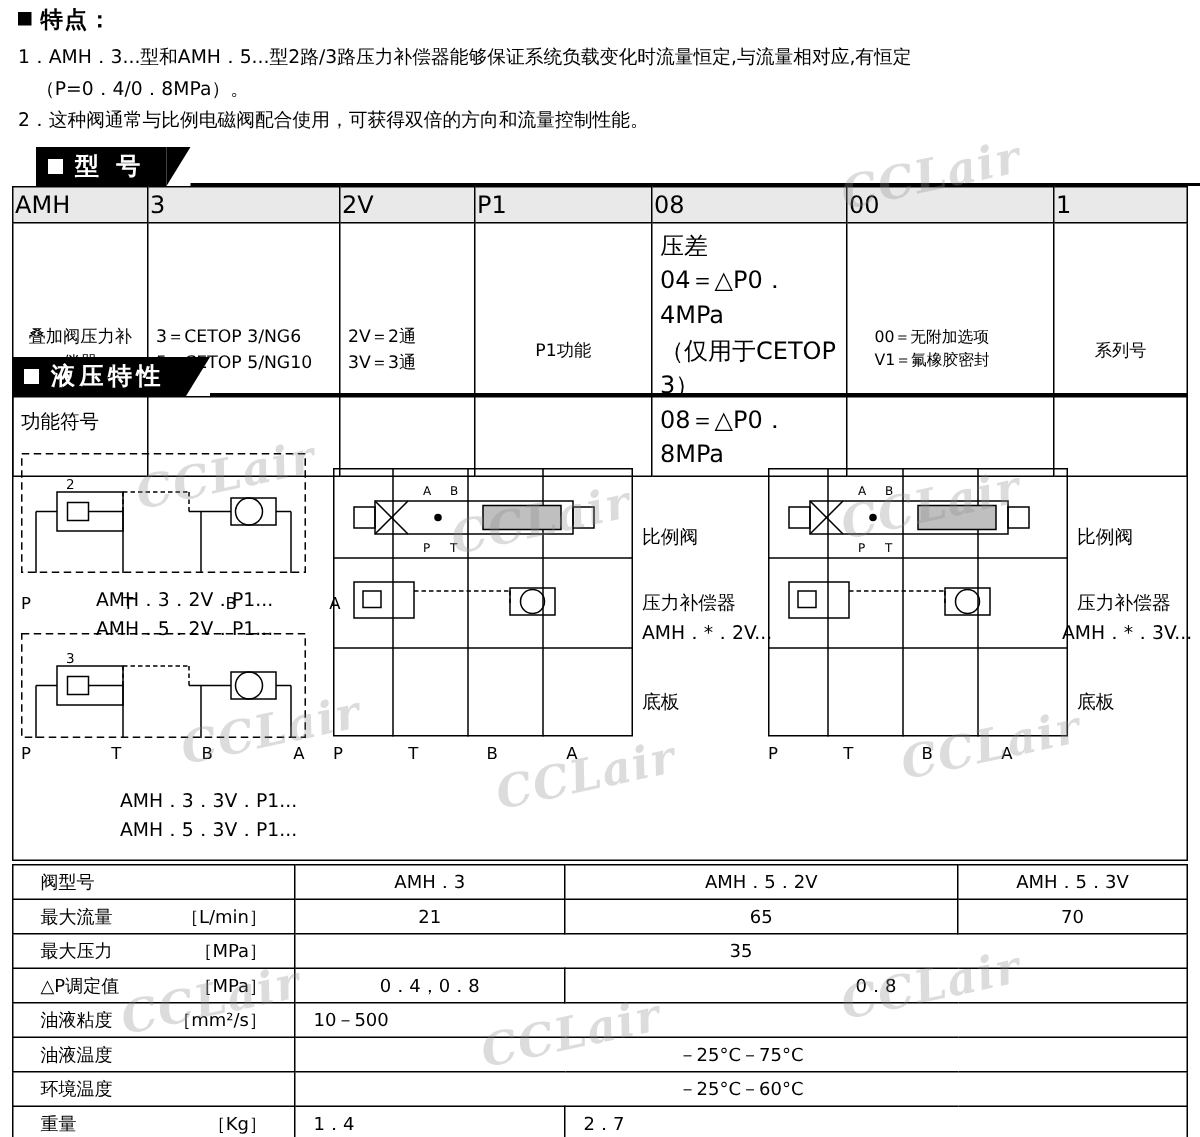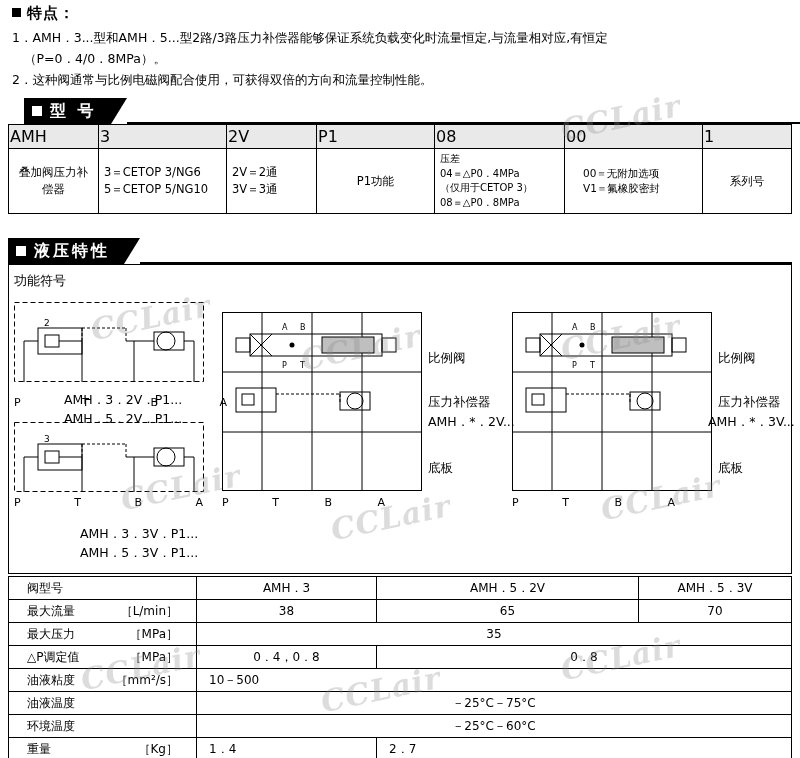--- a/index.html
+++ b/index.html
@@ -101,21 +101,21 @@
       <td style="width:138px">00</td>
       <td>1</td>
     </tr>
     <tr class="bodyrow">
       <td class="c" style="white-space:pre-line;">叠加阀压力补偿器</td>
       <td class="l" style="white-space:pre-line;">3＝CETOP 3/NG6
 5＝CETOP 5/NG10</td>
       <td class="l" style="white-space:pre-line;">2V＝2通
 3V＝3通</td>
       <td class="c" style="white-space:pre-line;">P1功能</td>
-      <td class="l" style="white-space:pre-line; font-size:10px;">压差
+      <td class="l" style="white-space:pre-line; font-size:16px;">压差
 04＝△P0．4MPa
 （仅用于CETOP 3）
 08＝△P0．8MPa</td>
       <td class="l" style="white-space:pre-line; font-size:10.5px;padding-left:18px;">00＝无附加选项
 V1＝氟橡胶密封</td>
       <td class="c" style="white-space:pre-line;">系列号</td>
     </tr>
   </tbody>
     </table>
 
@@ -270,21 +270,21 @@
       <td class="c" style="width:180px">AMH．3</td>
       <td class="c" style="width:262px">AMH．5．2V</td>
       <td class="c">AMH．5．3V</td>
     </tr>
 
     <tr>
       <td class="lab">
         <span class="k">最大流量</span>
         <span class="u">［L/min］</span>
       </td>
-      <td class="c">38</td>
+      <td class="c">21</td>
       <td class="c">65</td>
       <td class="c">70</td>
     </tr>
 
     <tr>
       <td class="lab">
         <span class="k">最大压力</span>
         <span class="u">［MPa］</span>
       </td>
       <td class="c" colspan="3">35</td>

